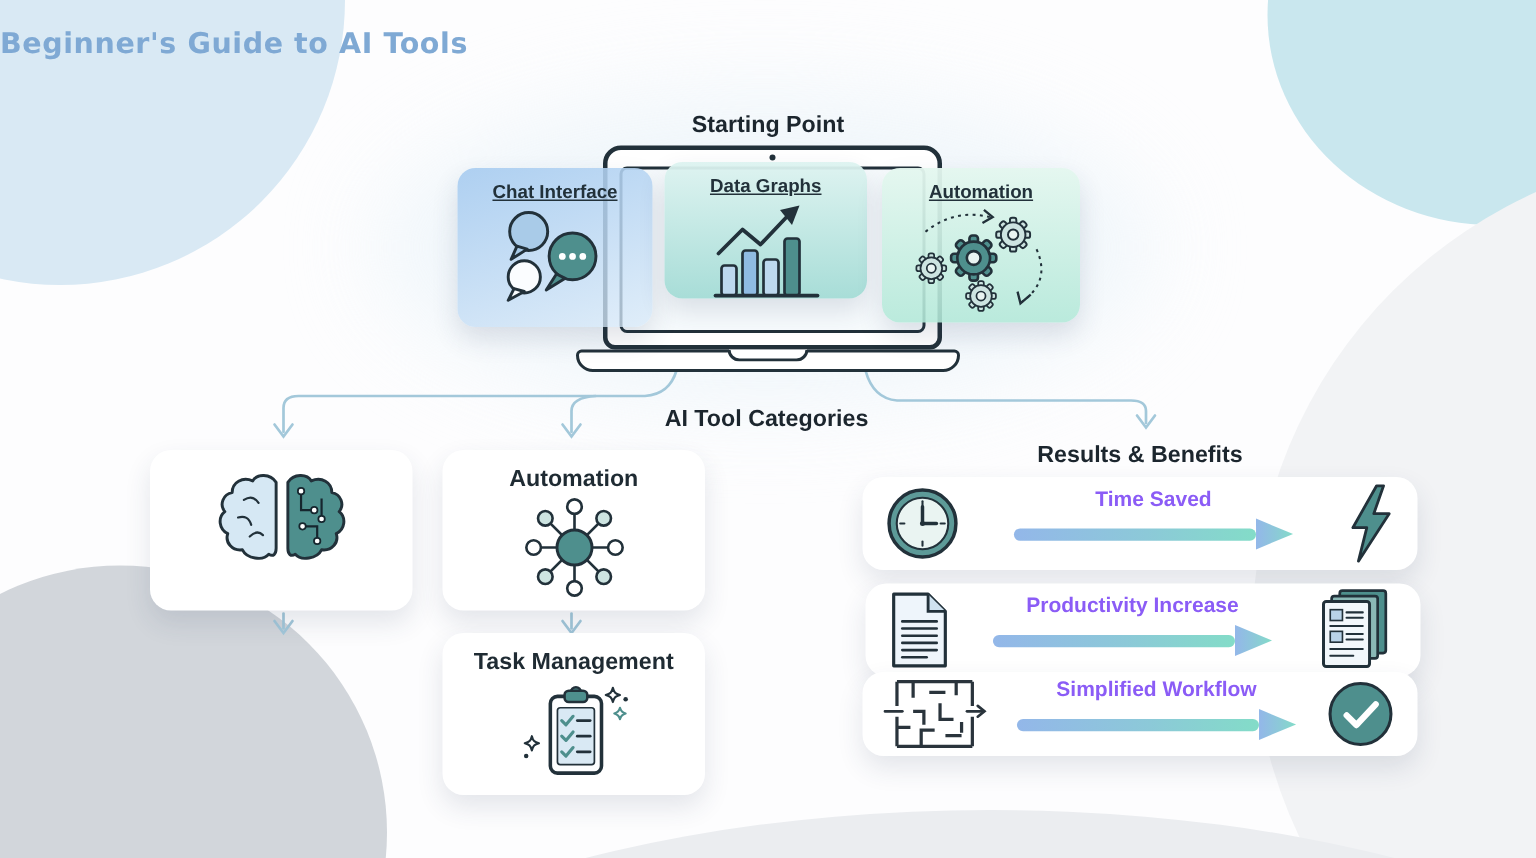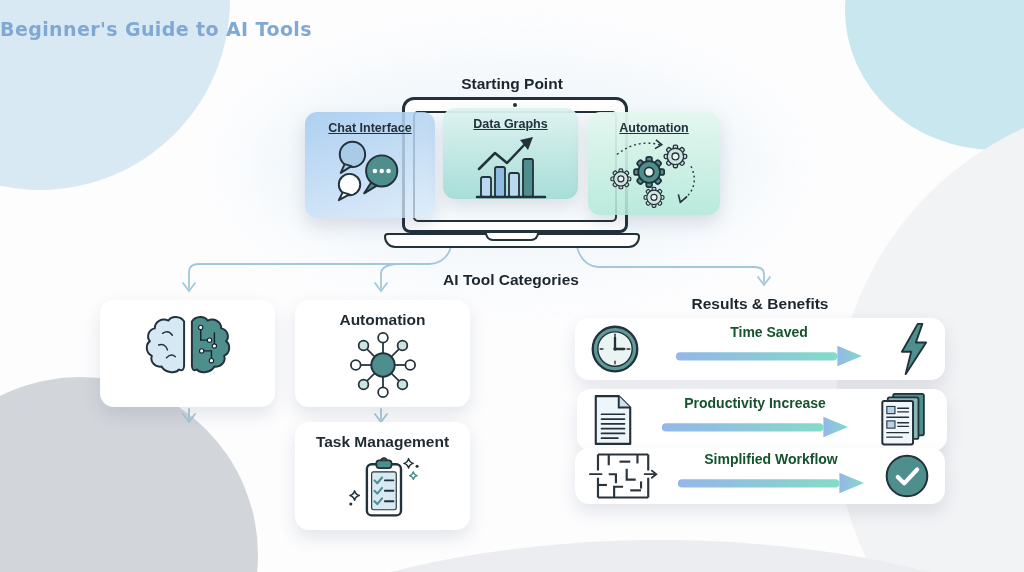--- a/index.html
+++ b/index.html
@@ -72,21 +72,21 @@
 
   .res-row {
     position:absolute; z-index:2; width:370px; background:#ffffff; border-radius:14px;
     box-shadow:0 8px 18px rgba(40,60,90,.12); box-sizing:border-box;
     display:flex; align-items:center; justify-content:space-between; padding:0 14px;
   }
   .rr-1 { left:575px; top:318px; height:62px; }
   .rr-2 { left:577px; top:389px; height:62px; }
   .rr-3 { left:575px; top:448px; height:56px;justify-content:center; }
   .res-mid { flex:1; display:flex; flex-direction:column; align-items:center; justify-content:center; }
-  .res-mid .lbl { font-size:14px; font-weight:600; color:#14532d; margin-bottom:2px; }
+  .res-mid .lbl { font-size:14px; font-weight:600; color:#8b5cf6; margin-bottom:2px; }
   .icon-wrap { display:flex; align-items:center; justify-content:center; }
 </style>
 </head>
 <body>
 
 <div class="canvas">
 
   <div class="bg bg-tl"></div>
   <div class="bg bg-tr"></div>
   <div class="bg bg-r"></div>

